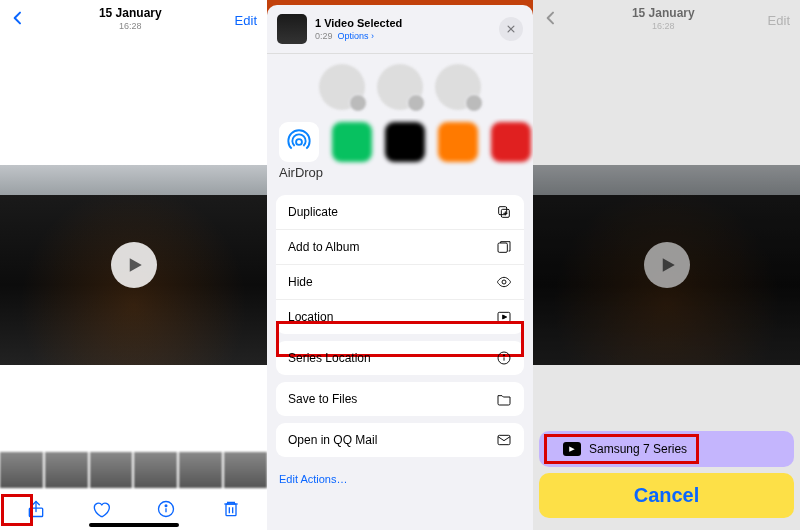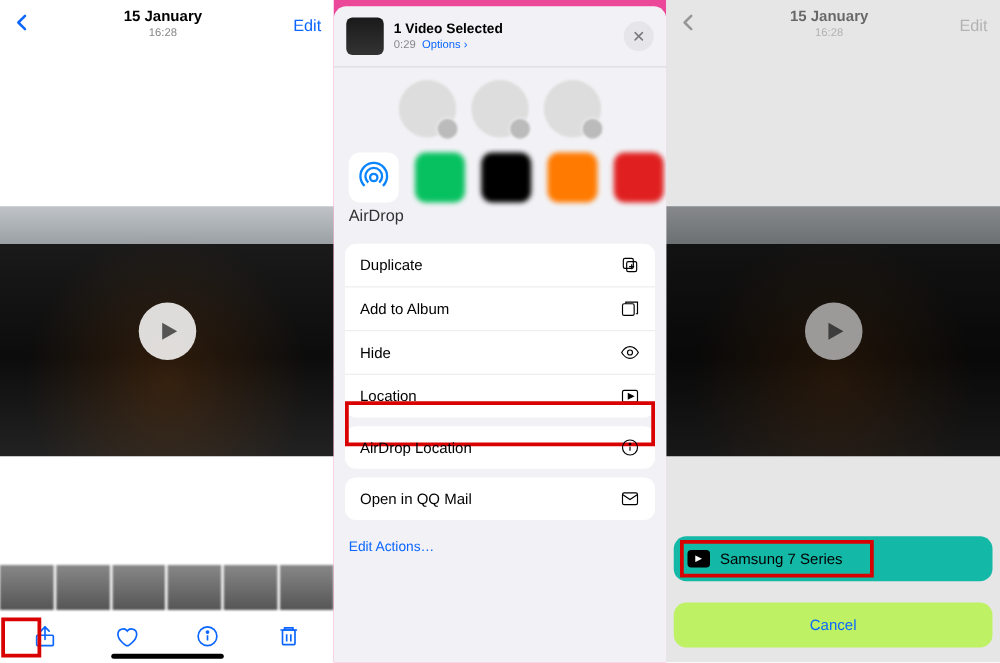--- a/index.html
+++ b/index.html
@@ -21,21 +21,21 @@
   .play svg { width: 18px; height: 18px; margin-left: 3px; }
   .thumbstrip { position: absolute; bottom: 42px; left: 0; right: 0; height: 36px; display: flex; gap: 2px; overflow: hidden; filter: blur(1px); }
   .thumb { flex: 1; background: linear-gradient(#888,#555); }
   .bottombar { position: absolute; bottom: 0; left: 0; right: 0; height: 42px; display: flex; align-items: center; justify-content: space-around; padding: 0 4px; }
   .bb-icon { width: 36px; height: 36px; display:flex; align-items:center; justify-content:center; }
   .bb-icon svg { width: 20px; height: 20px; }
   .red-box { border: 3px solid #d80000; position: absolute; }
   .home-indicator { position: absolute; bottom: 3px; left: 50%; width: 90px; height: 4px; background: #000; border-radius: 3px; transform: translateX(-50%); }
 
   
-  .p2 { background: #ec4899; }
+  .p2 { background: #c2410c; }
   .sheet { position: absolute; top: 5px; left: 0; right: 0; bottom: 0; background: #f2f2f6; border-radius: 10px 10px 0 0; overflow: hidden; }
   .sheet-header { padding: 9px 10px; display: flex; align-items: center; gap: 8px; border-bottom: 1px solid #ddd; }
   .sh-thumb { width: 30px; height: 30px; background: linear-gradient(#1a1a1a,#333); border-radius: 5px; }
   .sh-text { flex: 1; font-size: 11px; line-height: 12px; }
   .sh-text b { font-weight: 600; }
   .sh-sub { font-size: 9px; color: #888; }
   .sh-sub a { color: #0a66ff; text-decoration: none; }
   .sh-close { width: 24px; height: 24px; border-radius: 50%; background: #e5e5ea; display:flex; align-items:center; justify-content:center; }
   .sh-close svg { width: 10px; height:10px; }
   .contacts-row { display: flex; justify-content: center; gap: 12px; padding: 10px 4px 8px; }
@@ -55,24 +55,24 @@
   .actions-list { background: #fff; border-radius: 9px; margin: 7px 9px; }
   .action { display: flex; align-items: center; justify-content: space-between; padding: 9px 12px; font-size: 12px; color: #000; border-bottom: .5px solid #eee; position:relative; }
   .action:last-child { border-bottom: none; }
   .action svg{width:16px;height:16px;}
   .edit-actions { padding: 9px 12px; font-size: 11px; color: #0a66ff; }
 
   
   .p3 { background: #e6e6e6; }
   .p3 .topbar { opacity: .55; }
   .airplay-popup { position: absolute; bottom: 12px; left: 6px; right: 6px; }
-  .ap-list { background: #14b8a6; border-radius: 10px; margin-bottom: 17px; padding: 2px 0; }
+  .ap-list { background: #c4b5fd; border-radius: 10px; margin-bottom: 6px; padding: 2px 13px; }
   .ap-item { display: flex; align-items: center; gap: 8px; padding: 9px 11px; font-size: 12px; }
   .ap-item .tvic { width: 18px; height: 14px; background:#000; border-radius:3px; display:flex;align-items:center;justify-content:center;color:#fff;font-size:7px;}
-  .ap-cancel { background: #bef264; border-radius: 10px; text-align: center; padding: 11px; font-size: 12px; font-weight:400; color: #0a66ff; }
+  .ap-cancel { background: #fde047; border-radius: 10px; text-align: center; padding: 11px; font-size: 20px; font-weight:700; color: #0a66ff; }
   .p3 .video-area { filter: brightness(.7); }
 </style>
 </head>
 <body>
 
 <div class="panel p1">
   <div class="topbar">
     <div class="back">
       <svg viewBox="0 0 24 24" fill="none" stroke="#0a66ff" stroke-width="3" stroke-linecap="round" stroke-linejoin="round">
           <polyline points="15 4 7 12 15 20"></polyline>
@@ -220,29 +220,37 @@
           <svg viewBox="0 0 24 24" fill="none" stroke="#000" stroke-width="1.4">
             <rect x="3" y="5" width="18" height="14" rx="2"></rect>
             <polygon points="10,9 16,12 10,15" fill="#000"></polygon>
           </svg>
         </div>
     </div>
     <div class="red-box" style="left:9px;top:316px;right:9px;height:36px;"></div>
 
     <div class="actions-list">
       <div class="action">
-          <span>AirDrop Location</span>
+          <span>Series Location</span>
           <svg viewBox="0 0 24 24" fill="none" stroke="#000" stroke-width="1.4">
             <circle cx="12" cy="12" r="9"></circle>
             <line x1="12" y1="11" x2="12" y2="16"></line>
             <circle cx="12" cy="8" r="1" fill="#000"></circle>
           </svg>
         </div>
     </div>
 
+    <div class="actions-list">
+      <div class="action">
+          <span>Save to Files</span>
+          <svg viewBox="0 0 24 24" fill="none" stroke="#000" stroke-width="1.4">
+            <path d="M3 7h6l2 2h10v10a2 2 0 0 1-2 2H5a2 2 0 0 1-2-2V7z"></path>
+          </svg>
+        </div>
+    </div>
 
     <div class="actions-list">
       <div class="action">
           <span>Open in QQ Mail</span>
           <svg viewBox="0 0 24 24" fill="none" stroke="#000" stroke-width="1.4">
             <rect x="3" y="5" width="18" height="14" rx="2"></rect>
             <polyline points="3,7 12,13 21,7"></polyline>
           </svg>
         </div>
     </div>

